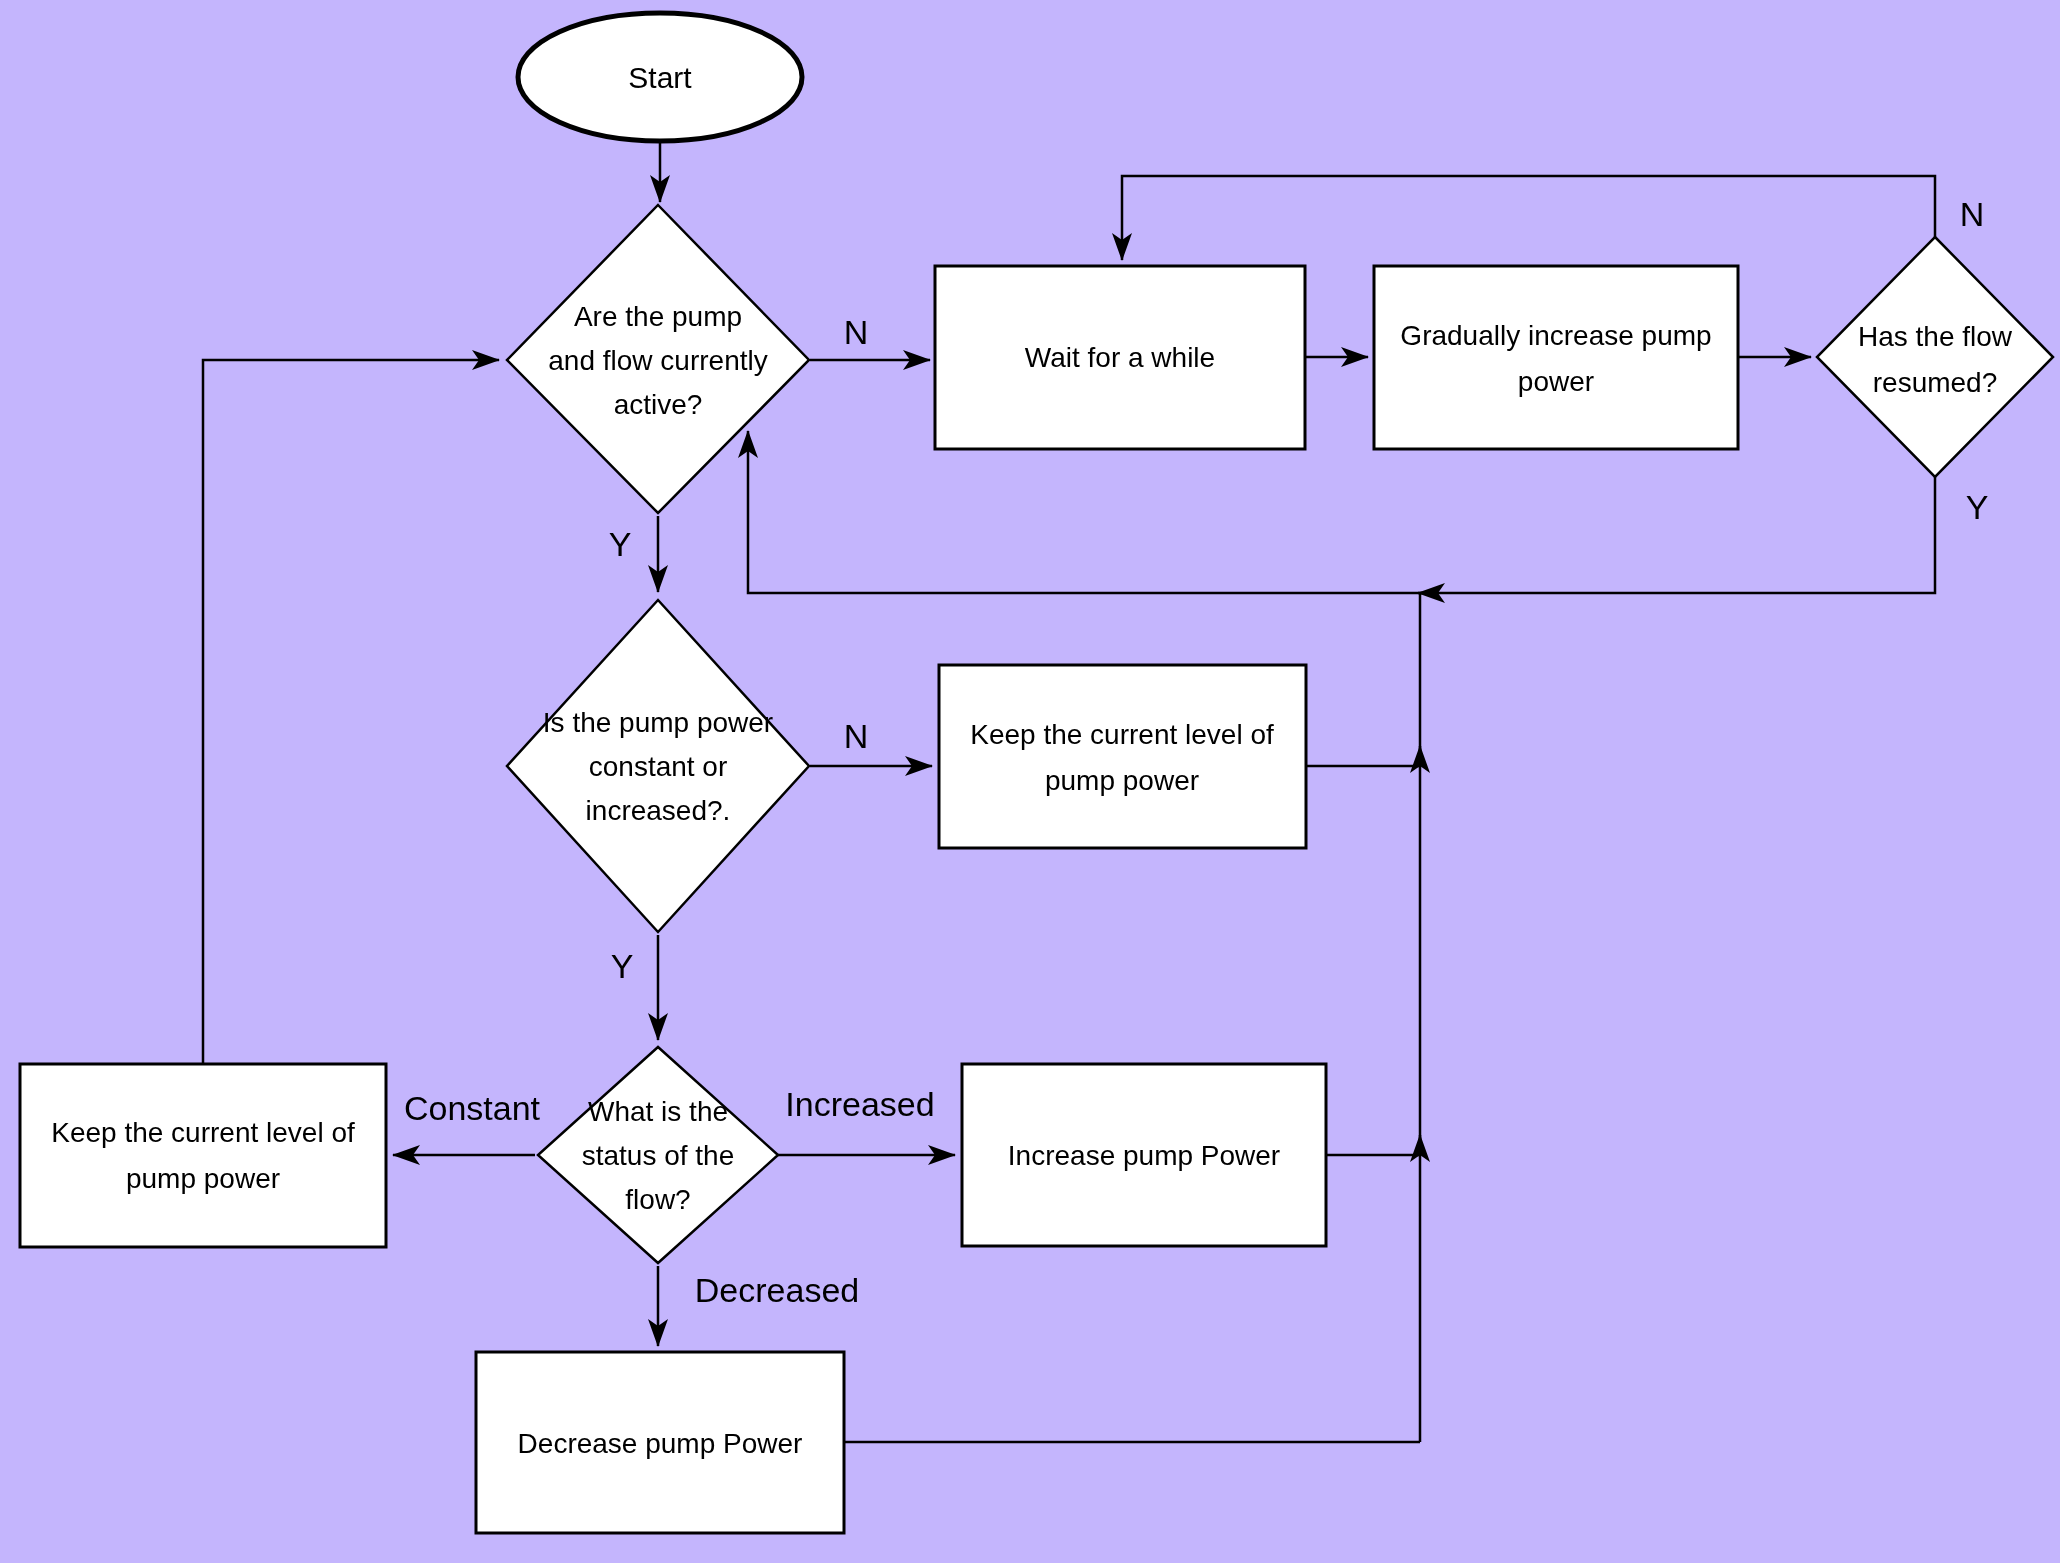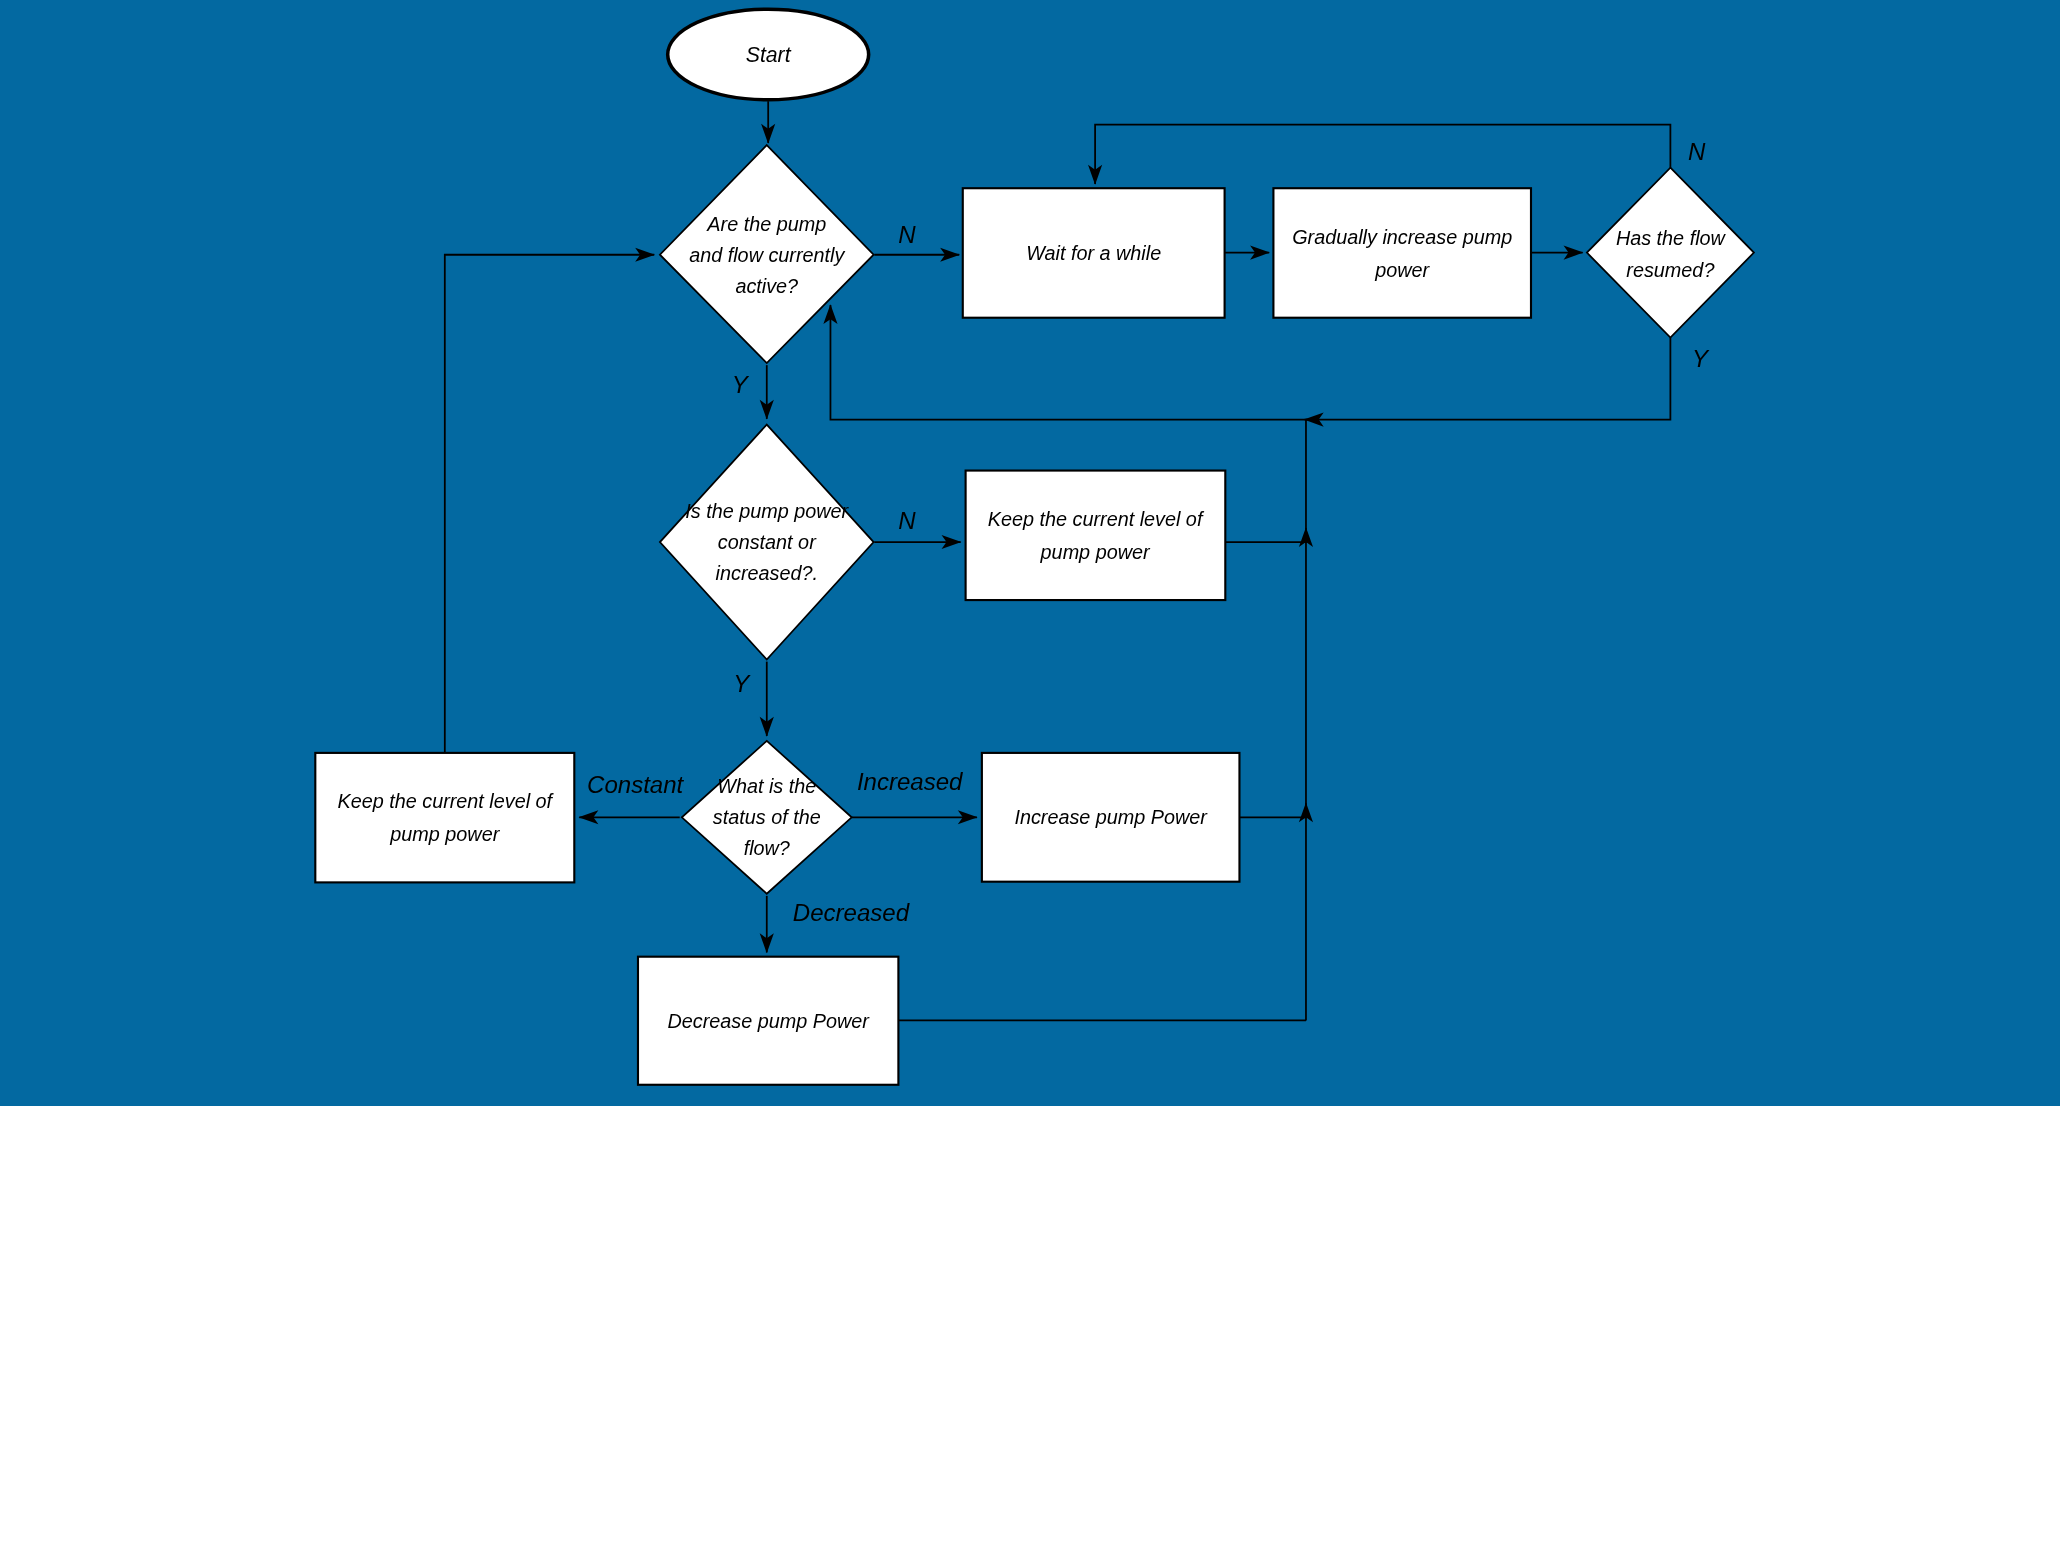--- a/index.html
+++ b/index.html
@@ -2,24 +2,23 @@
 <html><head>
 <meta charset="utf-8">
 <style>
   html, body {
     margin: 0;
     padding: 0;
     background: #ffffff;
   }
   .canvas {
     width: 2060px;
-    height: 1106px;
-    background: #0369a1;
+    height: 1563px;
+    background: #c4b5fd;
     position: relative;
-    font-style: italic;
   }
   svg {
     display: block;
     width: 100%;
     height: 100%;
     font-family: "Liberation Sans", sans-serif;
   }
   .shape {
     fill: #ffffff;
     stroke: #000000;

